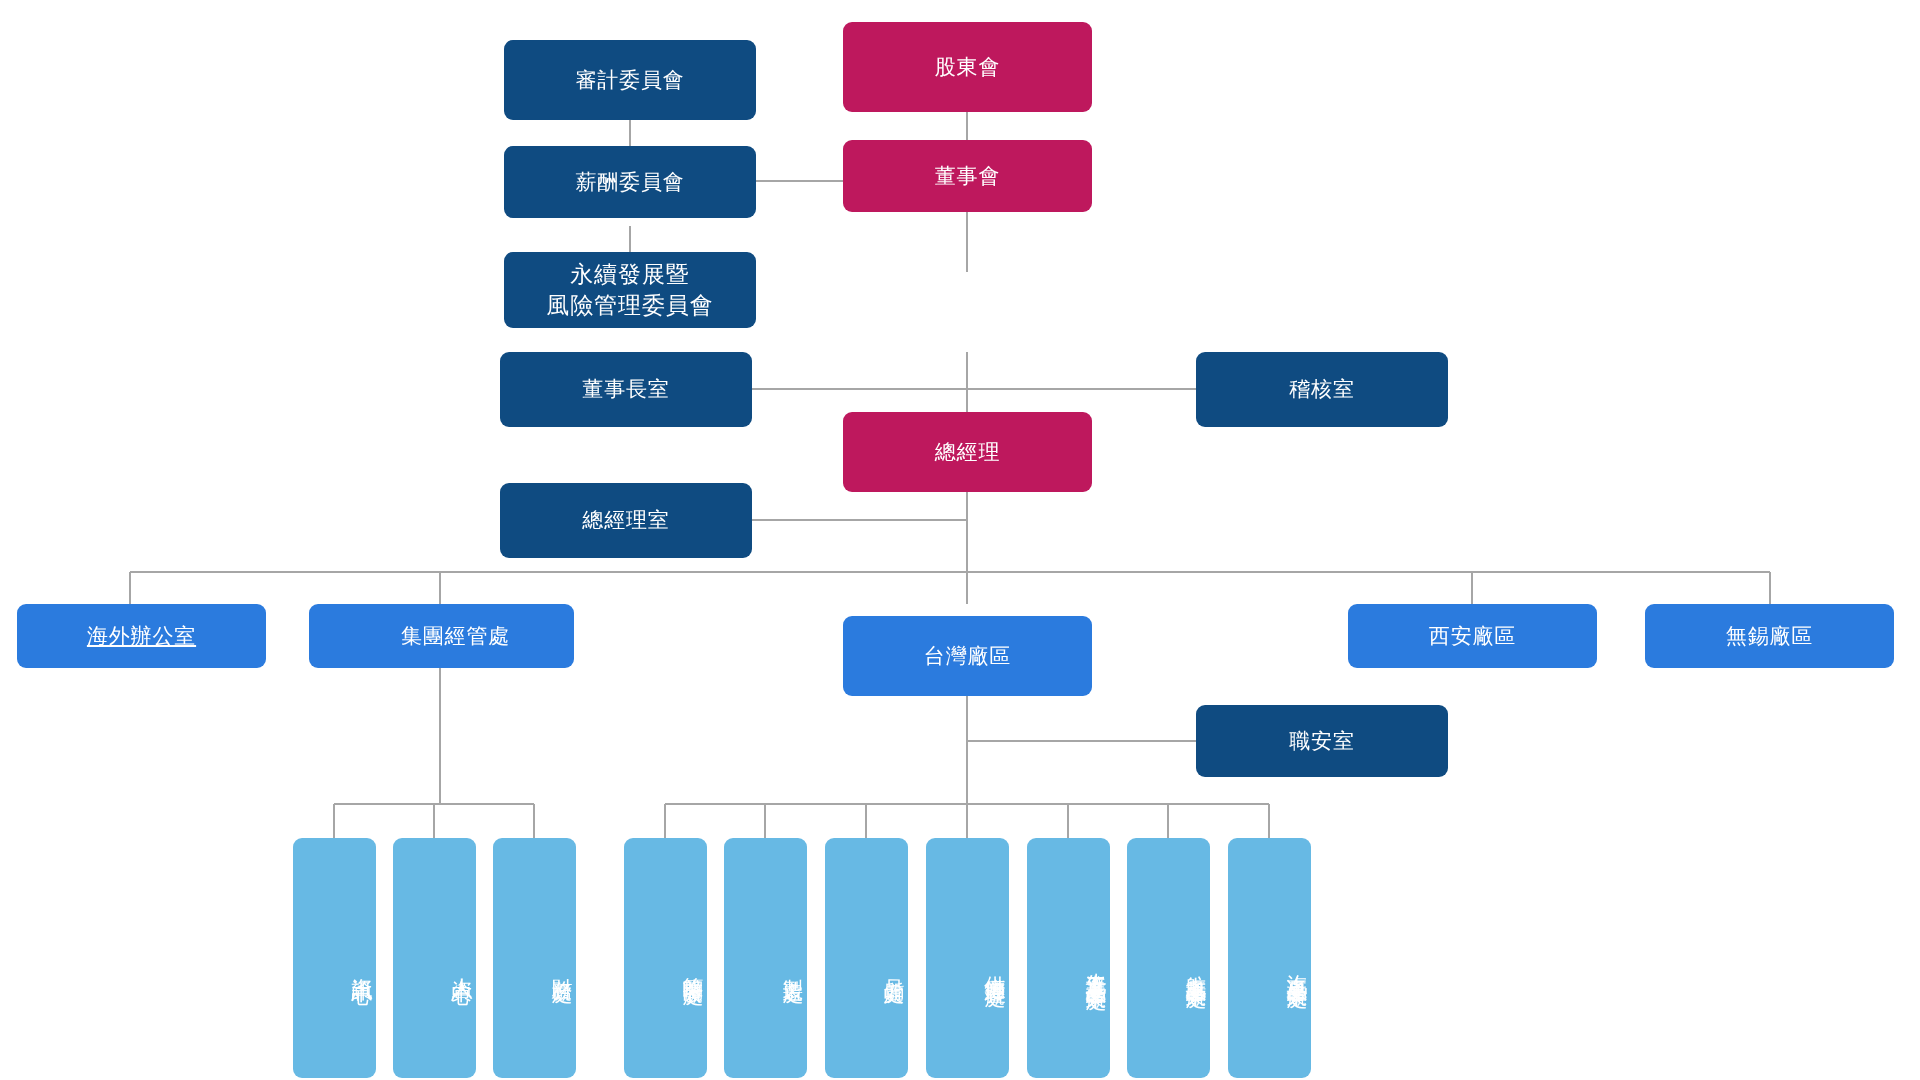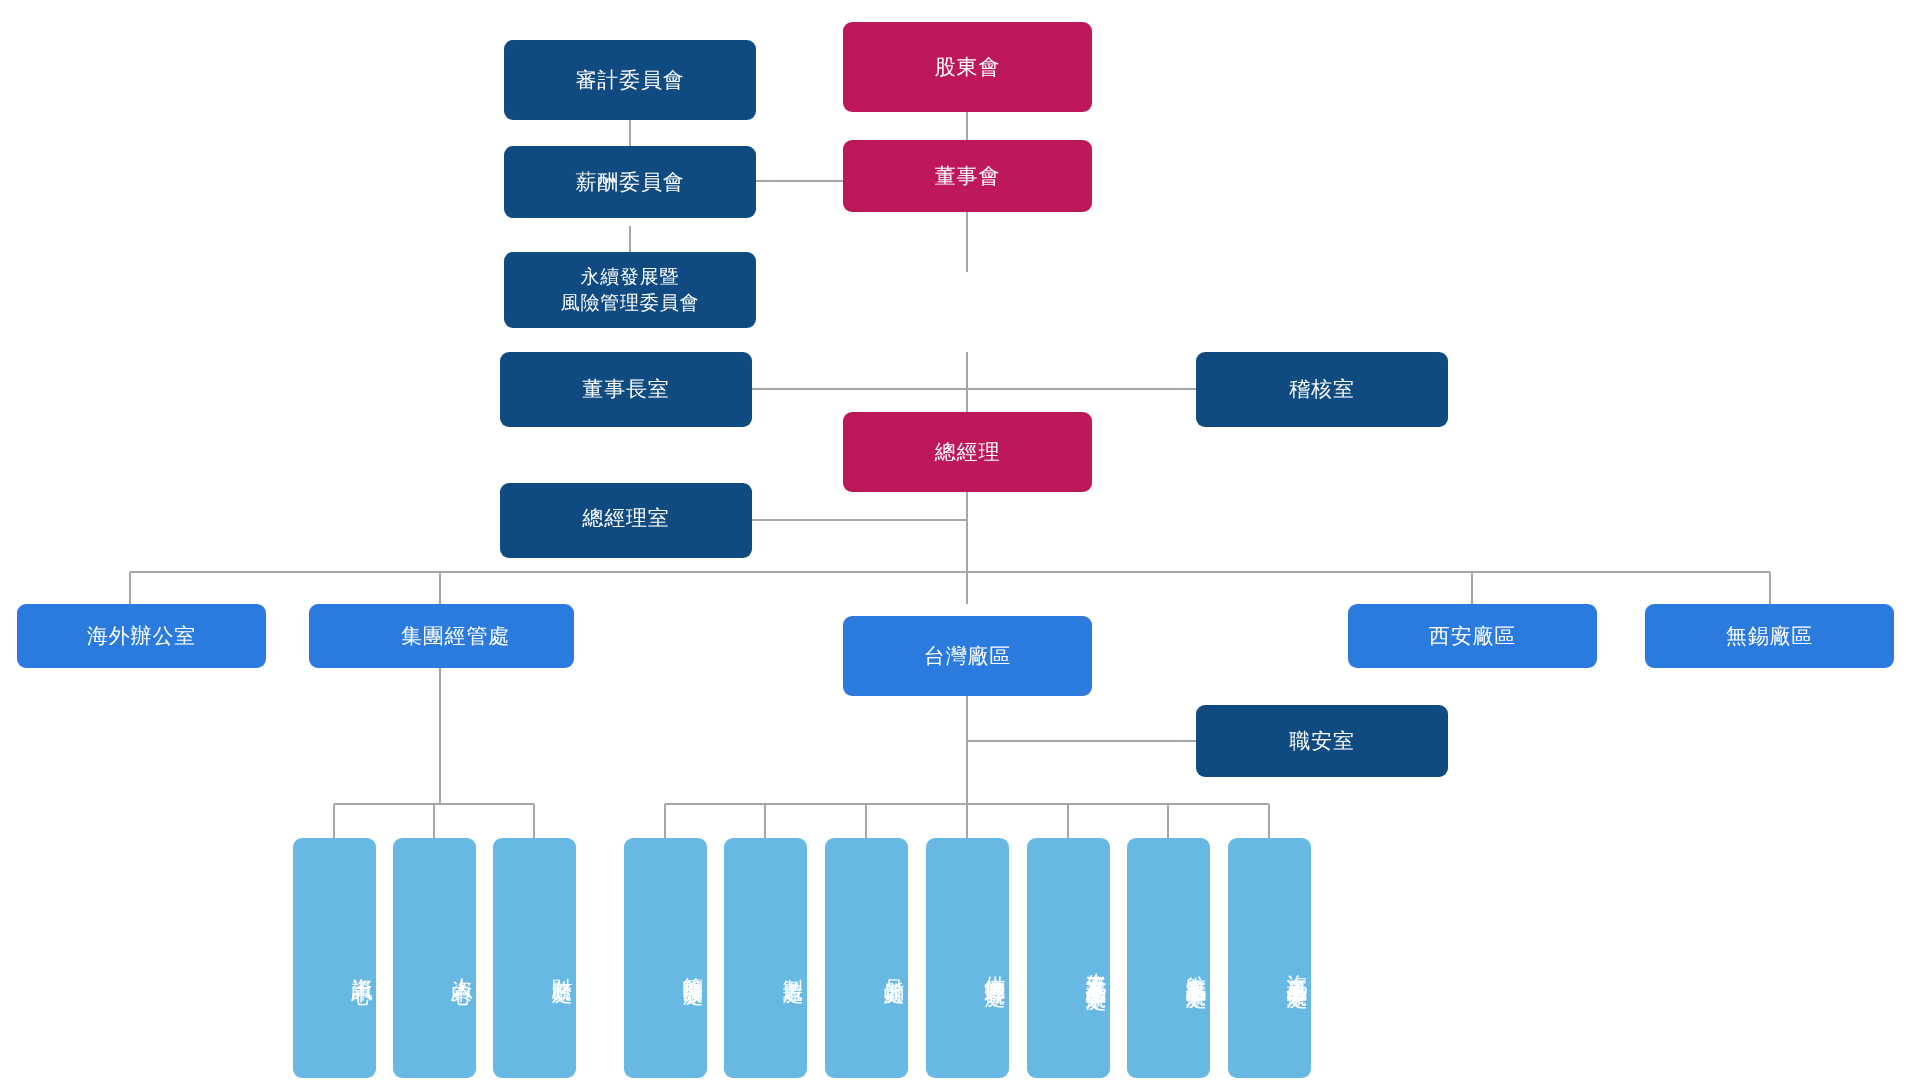--- a/index.html
+++ b/index.html
@@ -39,21 +39,21 @@
     line-height: 1.35;
     letter-spacing: 0.04em;
     z-index: 5;
   }
   .node.dark   { background: #0F4B81; }
   .node.bright { background: #be185d; }
   .node.medium { background: #2B7BDE; }
   .node.light  { background: #67B9E4; }
 
   .node.h { font-size: 21px; }
-  .node.h.two-line { font-size: 19px; }
+  .node.h.two-line { font-size: 23px; }
 
   .node.v {
     writing-mode: vertical-rl;
     text-orientation: upright;
     font-size: 21px;
     letter-spacing: 0.10em;
     padding-top: 14px;
     align-items: flex-start;
     justify-content: center;
   }
@@ -133,33 +133,33 @@
 
   <div class="node dark h two-line" style="left:504px; top:252px; width:252px; height:76px;">
     <span class="node-label">永續發展暨
 風險管理委員會</span>
   </div>
 
   <div class="node dark h" style="left:500px; top:352px; width:252px; height:75px;">
     <span class="node-label">董事長室</span>
   </div>
 
-  <div class="node dark h" style="left:500px; top:483px; width:252px; height:75px;font-family:Liberation Mono, monospace;">
+  <div class="node dark h" style="left:500px; top:483px; width:252px; height:75px;">
     <span class="node-label">總經理室</span>
   </div>
 
   <div class="node dark h" style="left:1196px; top:352px; width:252px; height:75px;">
     <span class="node-label">稽核室</span>
   </div>
 
   <div class="node dark h" style="left:1196px; top:705px; width:252px; height:72px;">
     <span class="node-label">職安室</span>
   </div>
 
-  <div class="node medium h" style="left:17px; top:604px; width:249px; height:64px;">
+  <div class="node medium h" style="left:17px; top:604px; width:249px; height:64px;text-decoration:underline;">
     <span class="node-label">海外辦公室</span>
   </div>
 
   <div class="node medium h" style="left:309px; top:604px; width:265px; height:64px;padding-left:28px;">
     <span class="node-label">集團經管處</span>
   </div>
 
   <div class="node medium h" style="left:843px; top:616px; width:249px; height:80px;text-align:right;">
     <span class="node-label">台灣廠區</span>
   </div>

